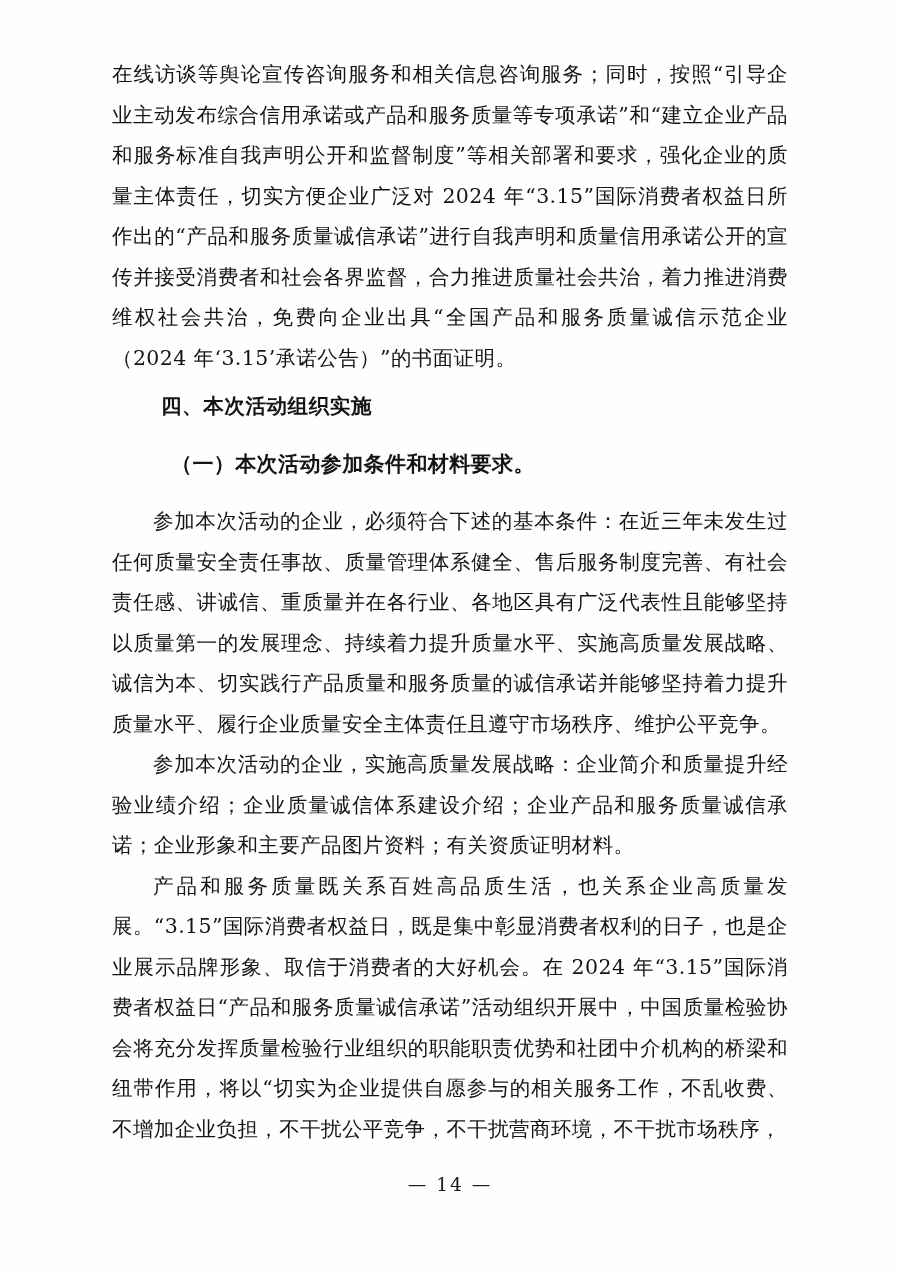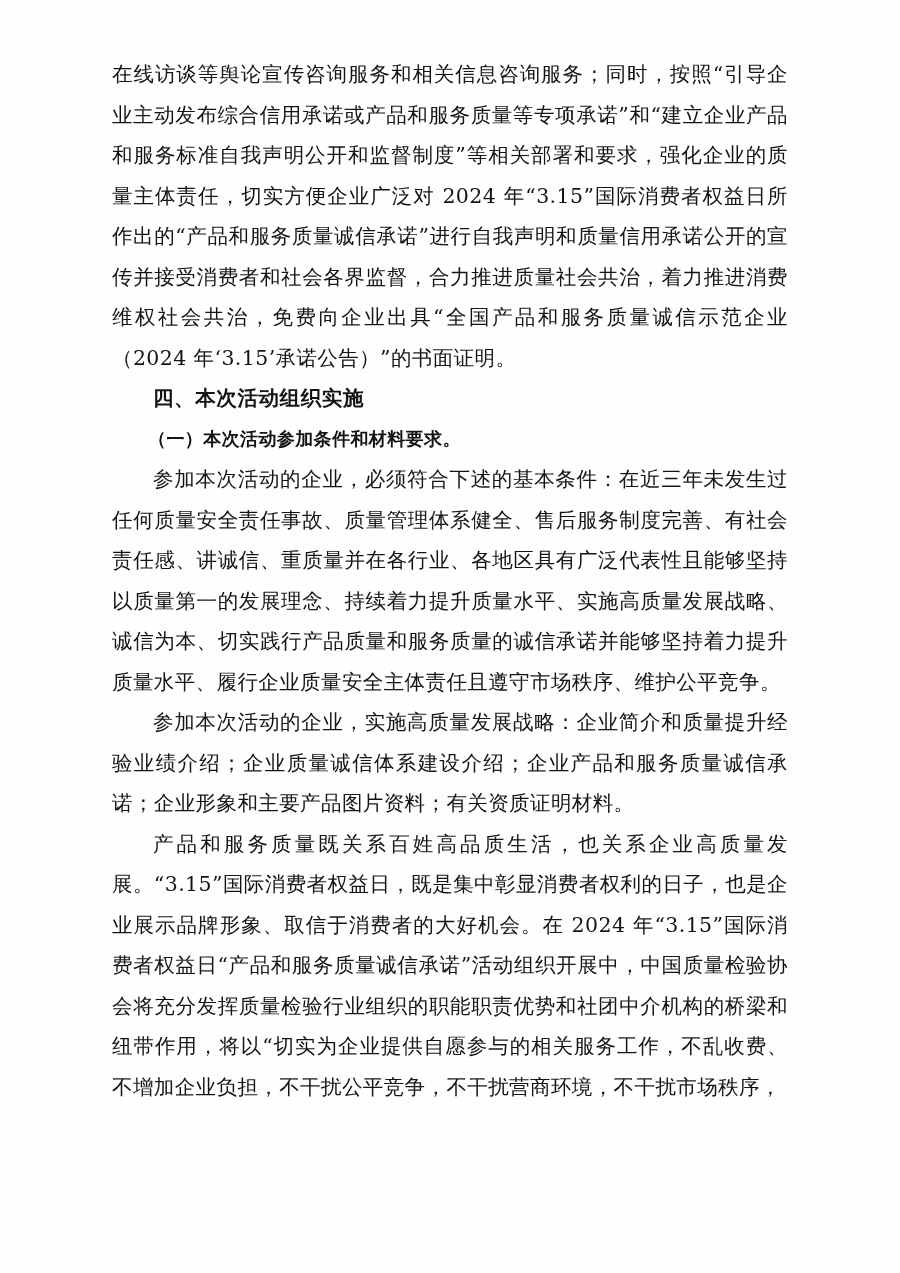--- a/index.html
+++ b/index.html
@@ -30,32 +30,32 @@
     color: #141414;
   }
   .para {
     margin: 0;
     text-indent: 2em;
   }
   .para.noindent {
     text-indent: 0;
   }
   .heading {
-    margin: 0;
+    margin: 8px;
     text-indent: 2em;
     font-weight: bold;
     font-size: 20.5px;
     line-height: 40.5px;
     letter-spacing: 0.6px;
   }
   .subheading {
-    margin: 0;
+    margin: 17px;
     text-indent: 2em;
     font-weight: bold;
-    font-size: 18px;
+    font-size: 21px;
     line-height: 40.5px;
     letter-spacing: 0.4px;
   }
   .footer {
     position: absolute;
     left: 0;
     right: 0;
     bottom: 78px;
     text-align: center;
     font-size: 18.5px;
@@ -77,13 +77,14 @@
 
     <p class="para">参加本次活动的企业，必须符合下述的基本条件：在近三年未发生过任何质量安全责任事故、质量管理体系健全、售后服务制度完善、有社会责任感、讲诚信、重质量并在各行业、各地区具有广泛代表性且能够坚持以质量第一的发展理念、持续着力提升质量水平、实施高质量发展战略、诚信为本、切实践行产品质量和服务质量的诚信承诺并能够坚持着力提升质量水平、履行企业质量安全主体责任且遵守市场秩序、维护公平竞争。</p>
 
     <p class="para">参加本次活动的企业，实施高质量发展战略：企业简介和质量提升经验业绩介绍；企业质量诚信体系建设介绍；企业产品和服务质量诚信承诺；企业形象和主要产品图片资料；有关资质证明材料。</p>
 
 
     <p class="para">产品和服务质量既关系百姓高品质生活，也关系企业高质量发展。“3.15”国际消费者权益日，既是集中彰显消费者权利的日子，也是企业展示品牌形象、取信于消费者的大好机会。在 2024 年“3.15”国际消费者权益日“产品和服务质量诚信承诺”活动组织开展中，中国质量检验协会将充分发挥质量检验行业组织的职能职责优势和社团中介机构的桥梁和纽带作用，将以“切实为企业提供自愿参与的相关服务工作，不乱收费、不增加企业负担，不干扰公平竞争，不干扰营商环境，不干扰市场秩序，</p>
 
   </div>
 
+  <div class="footer">— 14 —</div>
 </div>
 
 </body></html>

